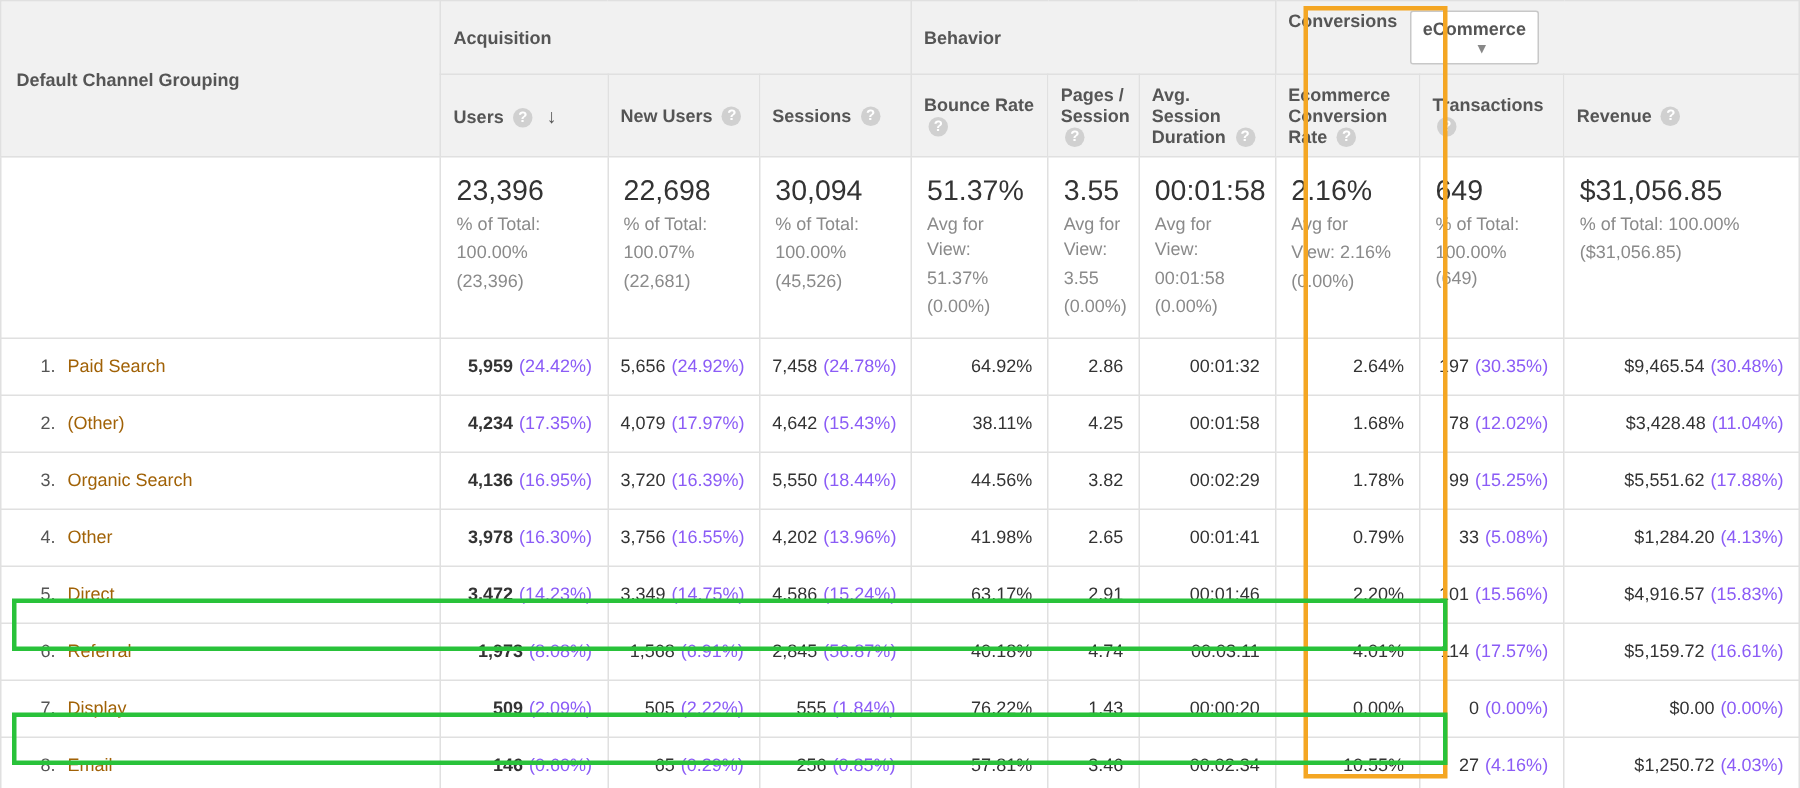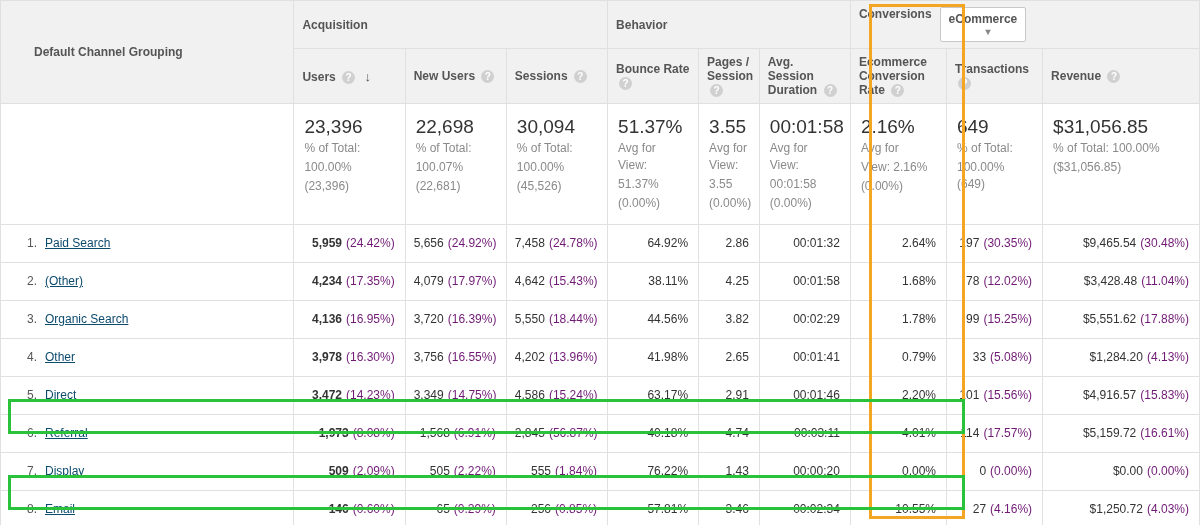--- a/index.html
+++ b/index.html
@@ -8,44 +8,44 @@
     font-family: Arial, Helvetica, sans-serif;
     font-size: 12px;
     color: #333;
     background: #fff;
     width: 1200px;
   }
   table { border-collapse: collapse; width: 100%; table-layout: fixed; }
   th, td { border: 1px solid #e0e0e0; padding: 6px 8px; }
   .hdr { background: #f1f1f1; }
   .hdr th { font-weight: bold; color: #555; text-align: left; }
-  .group-th { vertical-align: middle; text-align: left; padding-left: 33px; }
+  .group-th { vertical-align: middle; text-align: left; padding-left: 10px; }
   .col-hdr { text-align: center; font-weight: bold; color: #555; position: relative; }
   .qmark {
     display: inline-block; width: 13px; height: 13px; line-height: 13px;
     background: #d0d0d0; border-radius: 50%; color: #fff;
     font-size: 10px; text-align: center; margin-left: 3px; vertical-align: middle;
   }
   .sort-arrow { font-size: 13px; color: #555; margin-left: 6px; }
   .dropdown {
     display: inline-flex; align-items: center;
     border: 1px solid #c8c8c8; border-radius: 2px;
     padding: 4px 8px; background: #fff; color: #555; font-size: 12px;
     margin-left: 8px;
     flex-direction: column;
   }
   .dropdown .caret { margin-left: 10px; font-size: 10px; color: #888; }
   .totals td { text-align: left; vertical-align: top; padding: 12px 10px; }
   .totals .tot-main { font-size: 19px; color: #333; display: block; }
   .totals .tot-sub { color: #8a8a8a; font-size: 12px; display: block; line-height: 1.4; margin-top: 2px; }
   .row td { height: 38px; vertical-align: middle; }
   .row .idx { text-align: right; color: #555; width: 36px; display: inline-block; padding-right: 8px; }
-  .row .ch-name { color: #0c4a6e; text-decoration: underline; }
+  .row .ch-name { color: #a16207; }
   .num-cell { text-align: right; white-space: nowrap; padding-right: 10px; }
-  .pct { color: #701a75; margin-left: 4px; }
+  .pct { color: #8b5cf6; margin-left: 4px; }
   .bold { font-weight: bold; }
   .highlight-orange { position: absolute; border: 3px solid #f4a623; pointer-events: none; }
   .highlight-green  { position: absolute; border: 3px solid #29c23a; pointer-events: none; }
   .wrap { position: relative; width: 1200px; }
   col.c-channel { width: 290px; }
   col.c-users   { width: 110px; }
   col.c-new     { width: 100px; }
   col.c-sess    { width: 100px; }
   col.c-br      { width: 90px; }
   col.c-ps      { width: 60px; }

